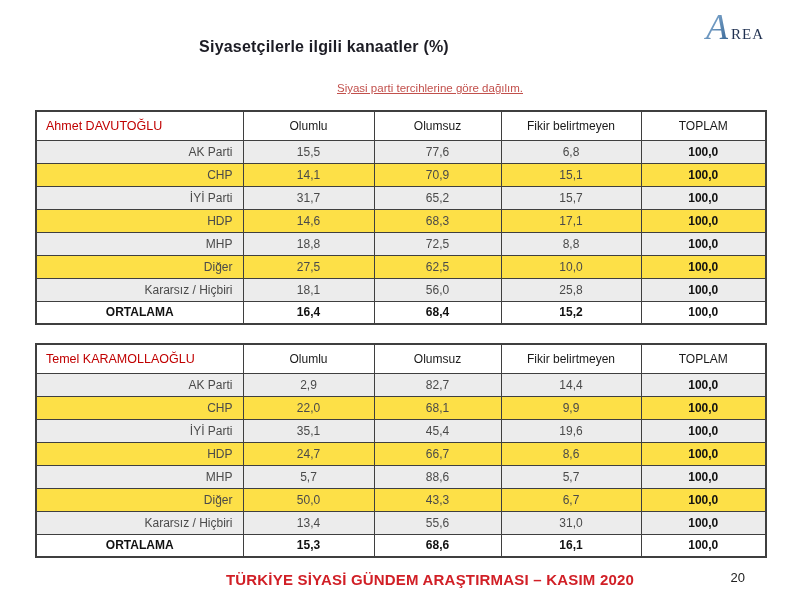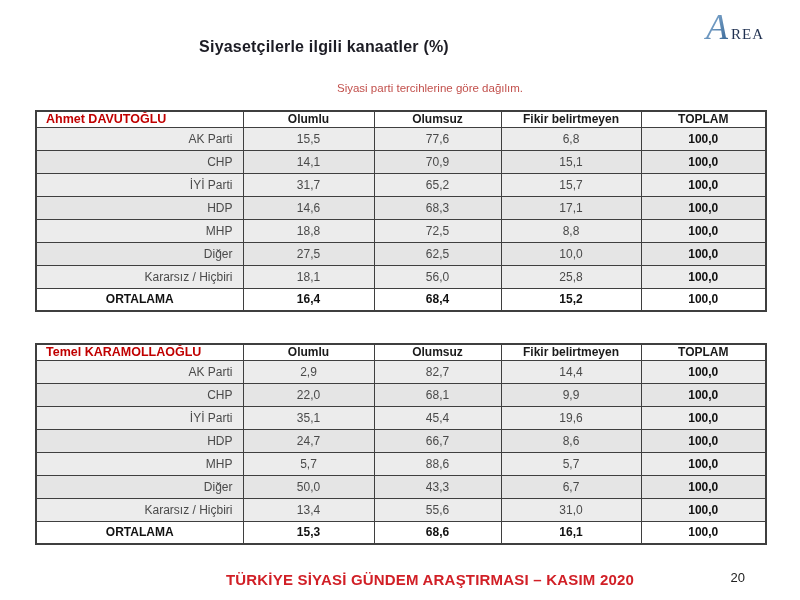--- a/index.html
+++ b/index.html
@@ -13,41 +13,42 @@
 
   
   .title {
     position: absolute; top: 38px; left: 0; width: 648px;
     text-align: center; font-size: 16px; font-weight: bold;
     color: #1c1c24; letter-spacing: 0.2px;
   }
   .subtitle {
     position: absolute; top: 82px; left: 60px; width: 740px;
     text-align: center; font-size: 11.5px; color: #c2504c;
+    text-decoration: underline;
   }
 
   
   table {
     border-collapse: collapse; table-layout: fixed;
     position: absolute; left: 35px; width: 730px;
     border: 2px solid #3f3f3f;
     background: #fff;
   }
   #table-0 { top: 110px; }
   #table-1 { top: 343px; }
 
   th, td {
     border: 1px solid #3f3f3f;
     font-size: 12px;
     overflow: hidden; white-space: nowrap;
   }
-  thead th { height: 16px; font-weight: bold; color: #1a1a1a; text-align: center; background: #fff; }
+  thead th { height: 29px; font-weight: normal; color: #1a1a1a; text-align: center; background: #fff; }
   th.cell-subject { text-align: left; padding-left: 9px; color: #c00000; font-size: 12.5px; }
 
-  tbody tr { height: 23px; background: #e5e5e5; }
+  tbody tr { height: 23px; background: #fde047; }
   tbody tr:nth-child(odd) { background: #ececec; }
   tbody tr.total-row { background: #ffffff; }
 
   td.cell-label { text-align: right; padding-right: 10px; color: #4a4a4a; margin-top: 8px; }
   td.cell-value { text-align: center; color: #4a4a4a; }
   td.col-total { font-weight: bold; color: #111; }
   tr.total-row td { font-weight: bold; color: #111; text-align: center; }
   tr.total-row td.cell-label { text-align: center; padding-right: 0; }
 
   

